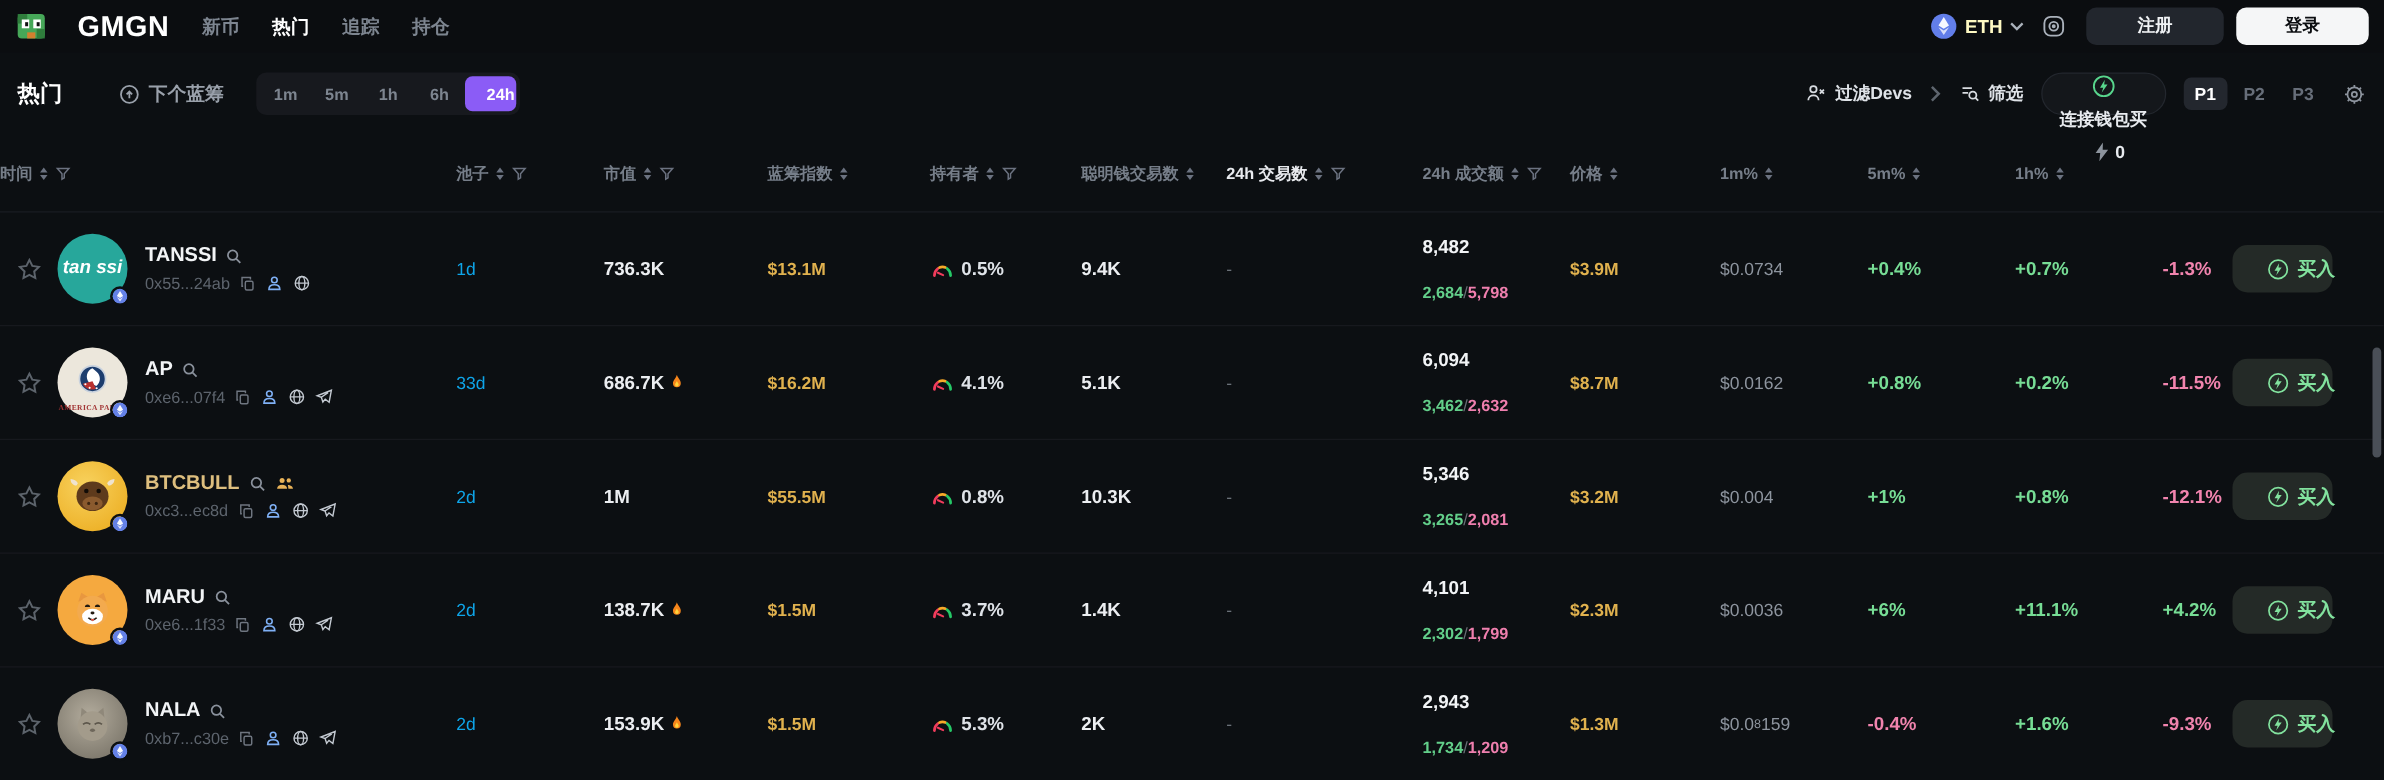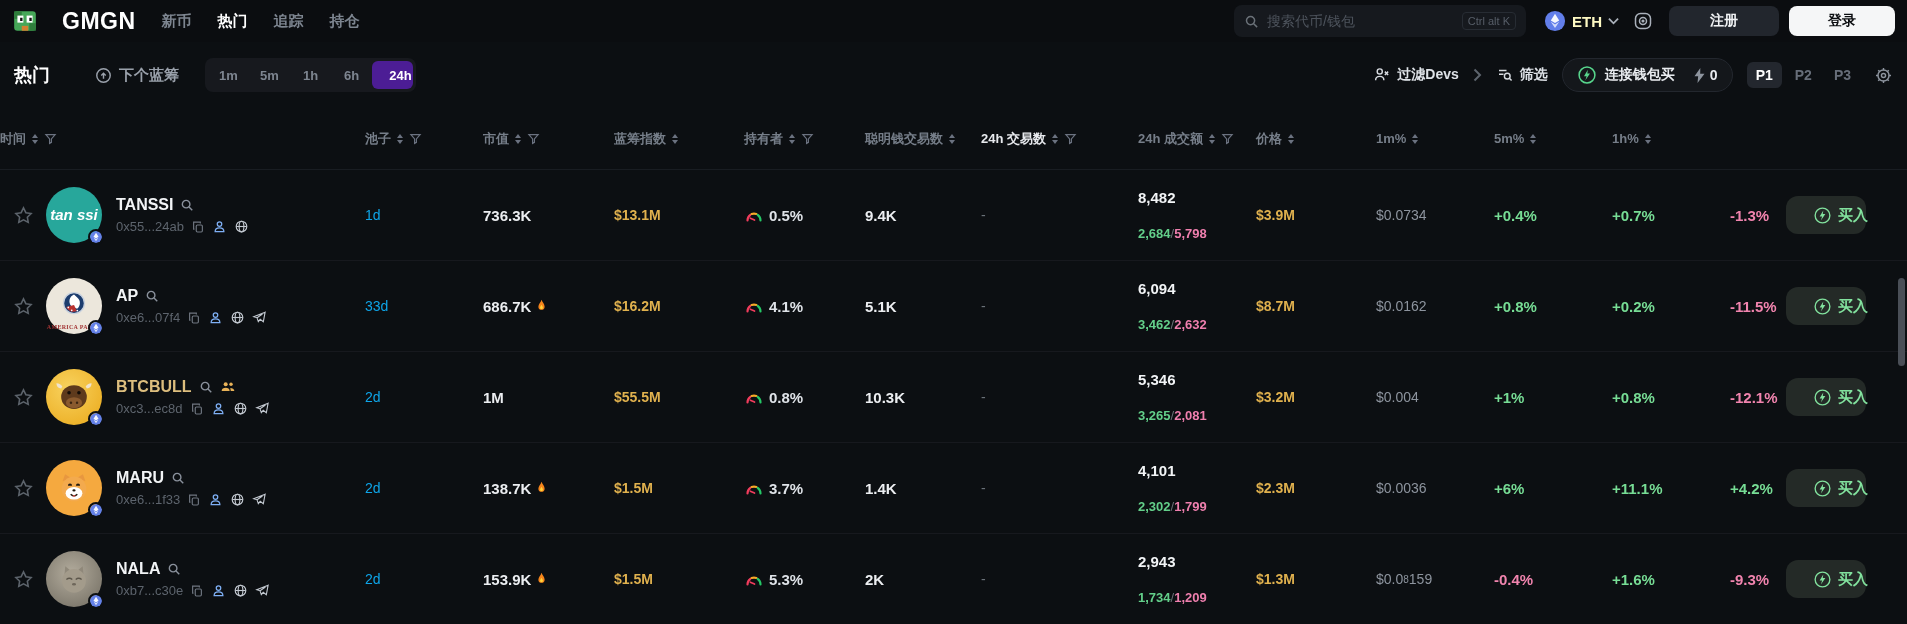--- a/index.html
+++ b/index.html
@@ -24,25 +24,25 @@
   .top-icon { color:#aab1bb; margin-right:16px; cursor:pointer; }
   .btn-register { width:110px; height:30px; border:none; border-radius:8px; background:#22262d; color:#f1f3f5; font-size:14px; font-weight:700; font-family:inherit; margin-right:10px; cursor:pointer; }
   .btn-login { width:106px; height:30px; border:none; border-radius:8px; background:#f5f6f7; color:#0b0d10; font-size:14px; font-weight:700; font-family:inherit; cursor:pointer; }
 
   
   .subheader { height:66px; display:flex; align-items:center; padding:0 14px; }
   .sub-title { font-size:18px; font-weight:800; color:#fff; }
   .next-bluechip { display:flex; align-items:flex-end; gap:6px; margin-left:44px; color:#9aa1ab; font-size:15px; font-weight:700; cursor:pointer; }
   .time-tabs { display:flex; align-items:center; background:#17191e; border-radius:8px; padding:3px; margin-left:26px; }
   .time-tab { width:41px; height:28px; display:flex; align-items:center; justify-content:center; font-size:13px; font-weight:700; color:#7d8590; border-radius:6px; cursor:pointer; }
-  .time-tab.active { background:#4c1d95; color:#fff;padding-left:16px; }
+  .time-tab.active { background:#8b5cf6; color:#fff;padding-left:16px; }
   .sub-right { margin-left:auto; display:flex; align-items:center; gap:14px; }
   .ghost-btn { display:flex; align-items:center; gap:6px; color:#dfe3e8; font-size:14px; font-weight:700; cursor:pointer; }
   .chev { color:#5d646d; }
-  .connect-pill { display:flex; align-items:center; gap:8px; background:#14171b; border:1px solid #23272e; border-radius:18px; height:34px; padding:0 14px; cursor:pointer; }
+  .connect-pill { display:flex; align-items:center; gap:8px; background:#14171b; border:1px solid #23272e; border-radius:18px; height:34px; padding:0 14px; cursor:pointer;flex-direction:column; }
   .connect-pill .lbl { font-size:14px; font-weight:700; color:#e8ebef; }
   .bolt-group { display:flex; align-items:center; gap:4px; margin-left:10px; }
   .bolt-count { font-size:14px; font-weight:700; color:#e8ebef; }
   .presets { display:flex; align-items:center; gap:4px; }
   .preset { padding:5px 9px; border-radius:6px; font-size:14px; font-weight:700; color:#676e79; cursor:pointer; }
   .preset.active { background:#23272e; color:#fff; }
   .gear { color:#8d949e; cursor:pointer; }
 
   
   .table { position:relative; }
@@ -120,30 +120,20 @@
     </span>
     <span class="logo-text">GMGN</span>
   </div>
   <div class="topnav">
     <span class="nav-item">新币</span>
     <span class="nav-item active">热门</span>
     <span class="nav-item">追踪</span>
     <span class="nav-item">持仓</span>
   </div>
   <div class="top-spacer"></div>
-  <div class="searchbox">
-    <span>
-      <svg width="15" height="15" viewBox="0 0 24 24" fill="none" stroke="#6a7178" stroke-width="2.4">
-          <circle cx="10.5" cy="10.5" r="6.5"></circle>
-          <path d="M15.5 15.5L21 21"></path>
-        </svg>
-    </span>
-    <input type="text" placeholder="搜索代币/钱包" style="">
-    <span class="hotkey">Ctrl alt K</span>
-  </div>
   <div class="chain-select">
     <span>
       <svg width="22" height="22" viewBox="0 0 24 24">
           <circle cx="12" cy="12" r="11" fill="#627eea"></circle>
           <path d="M12 4l4.6 7.4L12 14.2 7.4 11.4z" fill="#fff" opacity="0.95"></path>
           <path d="M12 15.7l4.6-2.8L12 19.6l-4.6-6.7z" fill="#fff" opacity="0.75"></path>
         </svg>
     </span>
     <span class="chain-label">ETH</span>
     <span>

